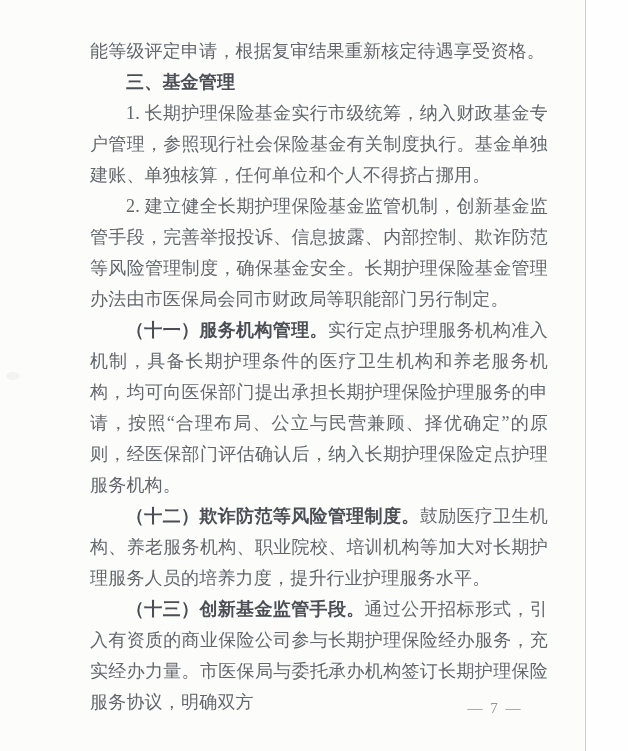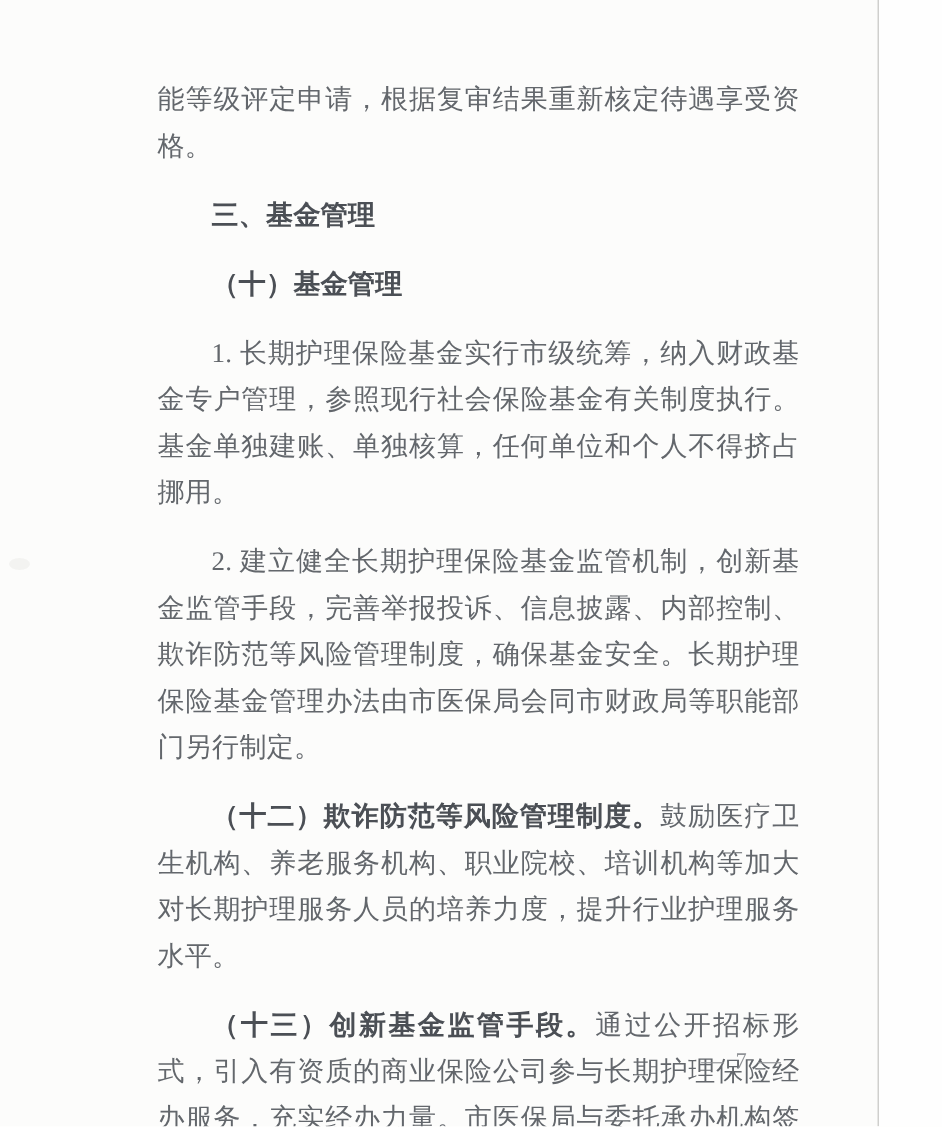--- a/index.html
+++ b/index.html
@@ -38,21 +38,21 @@
   .text-block {
     position: absolute;
     left: 90px; top: 36px;
     width: 458px;
     font-size: 18px;
     line-height: 31px;
     color: #63676c;
     text-align: justify;
     letter-spacing: 0.2px;
   }
-  .text-block p { margin: 15px; padding: 0; }
+  .text-block p { margin: 0; padding: 0; }
   .cont { text-indent: 0; }
   .heading {
     font-weight: bold;
     color: #4b4f55;
     text-indent: 2em;
   }
   .para { text-indent: 2em; }
   .para b {
     color: #4b4f55;
     font-weight: bold;
@@ -77,26 +77,26 @@
   <div class="right-strip"></div>
   <div class="scan-line"></div>
   <div class="smudge"></div>
 
   <div class="text-block">
 
     <p class="cont">能等级评定申请，根据复审结果重新核定待遇享受资格。</p>
 
     <p class="heading">三、基金管理</p>
 
-    <p class="heading">（十）基金管理</p>
 
     <p class="para"><span>1. 长期护理保险基金实行市级统筹，纳入财政基金专户管理，参照现行社会保险基金有关制度执行。基金单独建账、单独核算，任何单位和个人不得挤占挪用。</span></p>
 
     <p class="para"><span>2. 建立健全长期护理保险基金监管机制，创新基金监管手段，完善举报投诉、信息披露、内部控制、欺诈防范等风险管理制度，确保基金安全。长期护理保险基金管理办法由市医保局会同市财政局等职能部门另行制定。</span></p>
 
+    <p class="para"><b>（十一）服务机构管理。</b><span>实行定点护理服务机构准入机制，具备长期护理条件的医疗卫生机构和养老服务机构，均可向医保部门提出承担长期护理保险护理服务的申请，按照“合理布局、公立与民营兼顾、择优确定”的原则，经医保部门评估确认后，纳入长期护理保险定点护理服务机构。</span></p>
 
     <p class="para"><b>（十二）欺诈防范等风险管理制度。</b><span>鼓励医疗卫生机构、养老服务机构、职业院校、培训机构等加大对长期护理服务人员的培养力度，提升行业护理服务水平。</span></p>
 
     <p class="para"><b>（十三）创新基金监管手段。</b><span>通过公开招标形式，引入有资质的商业保险公司参与长期护理保险经办服务，充实经办力量。市医保局与委托承办机构签订长期护理保险服务协议，明确双方</span></p>
 
   </div>
 
   <div class="page-number">— 7 —</div>
 
 </div>

